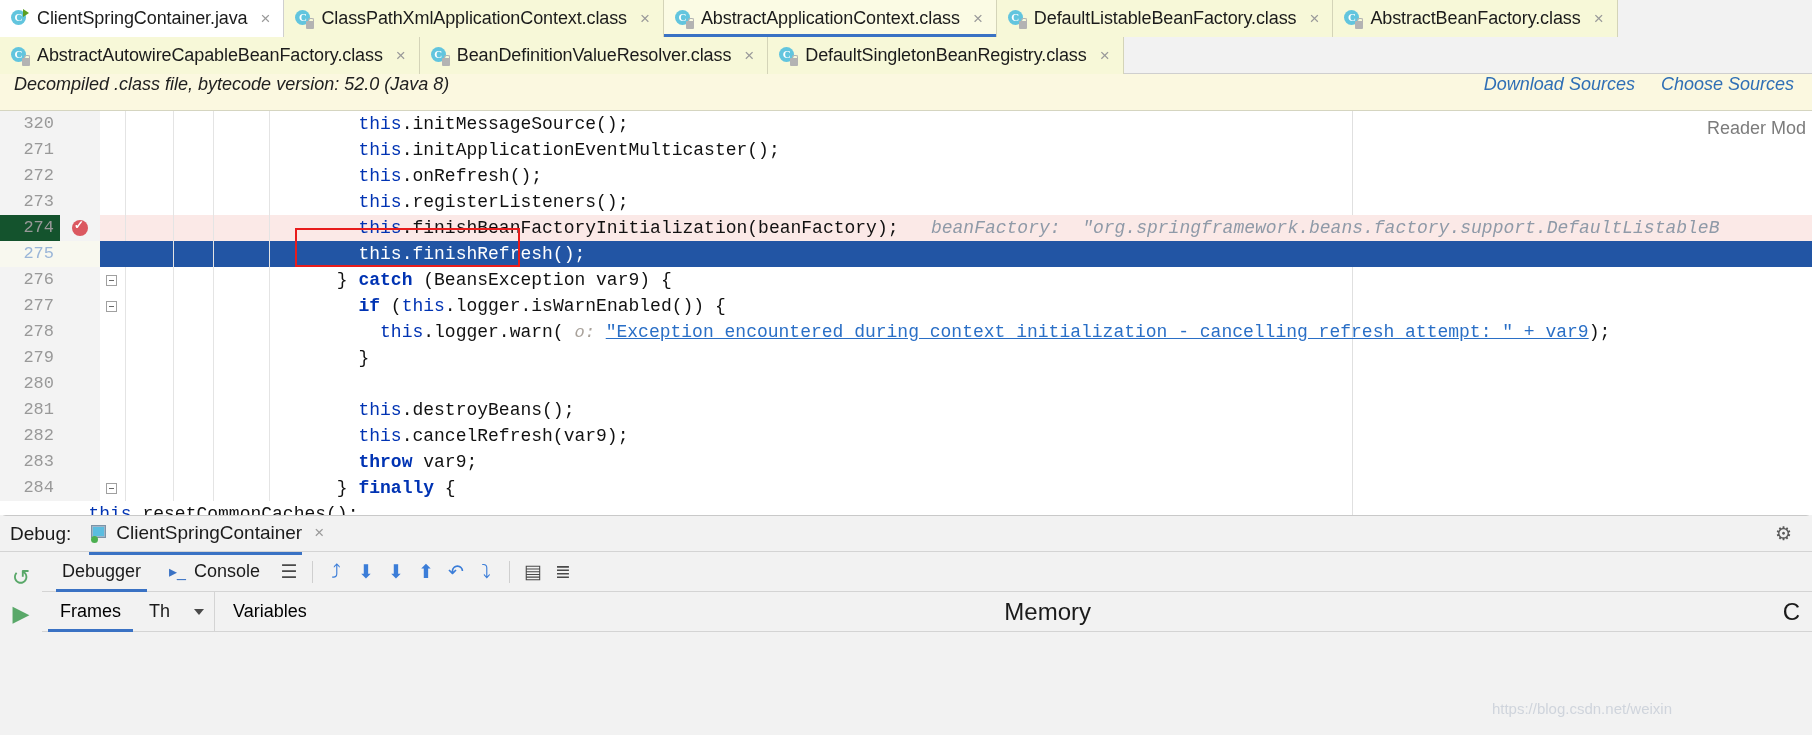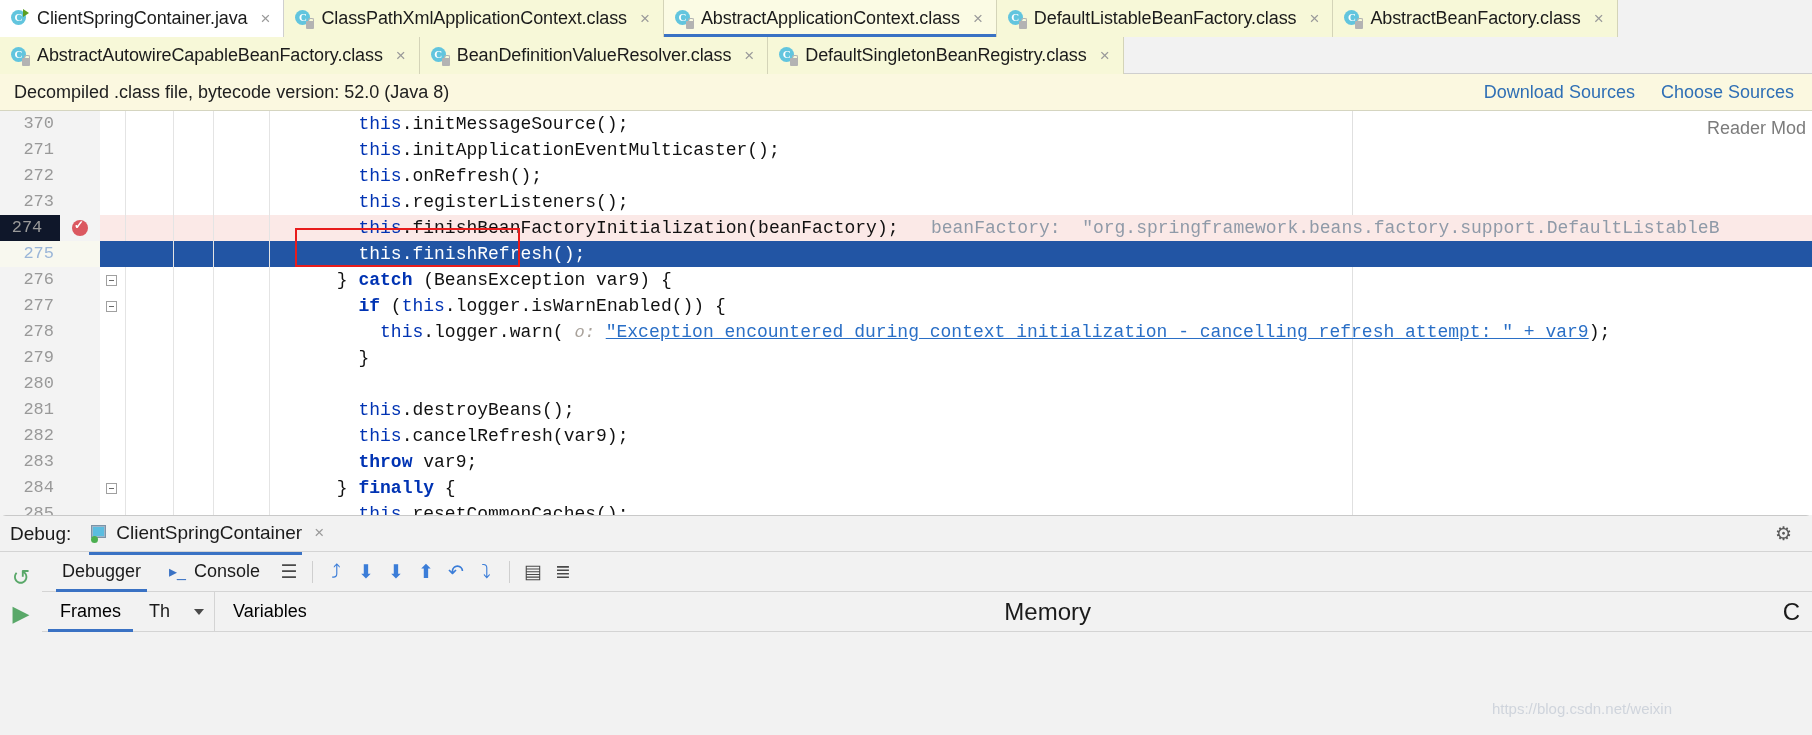--- a/index.html
+++ b/index.html
@@ -58,41 +58,41 @@
     background:#b3b3b3; border-radius:1px;
   }
   .cls-icon .lock::before {
     content:""; position:absolute; left:2px; top:-3px; width:4px; height:4px;
     border:1px solid #b3b3b3; border-bottom:none; border-radius:2px 2px 0 0;
   }
 
   
   .notif {
     height:37px; background:#fbf8e0; border-bottom:1px solid #d5d5c0;
-    display:flex; align-items:center; padding:0 14px;
-    font-size:18px; color:#202020;
+    display:flex; align-items:flex-start; padding:0 14px;
+    font-size:18px; color:#202020;font-style:italic;
   }
   .notif-actions { margin-left:auto; display:flex; gap:26px; padding-right:4px; }
   .notif-link { color:#2f6fb5; cursor:pointer; font-size:18px; }
 
   
   .editor { position:relative; background:#ffffff; height:404px; overflow:hidden; }
   .code-rows { position:absolute; inset:0; }
   .row { position:relative; height:26px; display:flex; align-items:stretch; }
   .row.hl-breakpoint { background:#fbe9e7; }
   .row.hl-selected { background:#2255a4; }
 
   .gutter { position:relative; display:flex; flex:0 0 270px; height:100%; }
   .ln {
     flex:0 0 60px; text-align:right; padding-right:6px; color:#999999;
     font-family:"Liberation Mono", monospace; font-size:17px; line-height:26px;
     background:#f3f3f3;
   }
   .row.hl-selected .ln { color:#9bb6d8; background:#f8f8ef; }
-  .row.hl-breakpoint .ln { background:#0f172a;text-align:center; }
+  .row.hl-breakpoint .ln { background:#14532d; }
   .bp-col { flex:0 0 40px; position:relative; background:#f3f3f3; }
   .row.hl-breakpoint .bp-col { background:#f3f3f3; }
   .row.hl-selected .bp-col { background:#f8f8ef; }
   .fold-col { flex:0 0 26px; position:relative; background:#ffffff; border-right:1px solid #e4e4e4;}
   .row.hl-breakpoint .fold-col { background:#fbe9e7; }
   .row.hl-selected .fold-col { background:#2255a4; border-right:1px solid #2255a4;}
   .ind-col { flex:0 0 48px; border-right:1px solid #e4e4e4; background:inherit; }
   .ind-col2 { flex:0 0 40px; border-right:1px solid #e4e4e4; background:inherit; }
   .ind-col3 { flex:0 0 56px; border-right:1px solid #e4e4e4; background:inherit; }
 
@@ -103,21 +103,21 @@
   }
   .row.hl-selected .code { color:#ffffff; }
 
   .kw { color:#0033b3; font-weight:bold;margin-top:32px; }
   .this { color:#0033b3; }
   .row.hl-selected .kw, .row.hl-selected .this { color:#ffffff; }
   .str { color:#2a6fc6; text-decoration:underline; }
   .hint {
     color:#a9a29b; font-style:italic; font-size:17px;
   }
-  .param-hint { color:#8f9aa8; }
+  .param-hint { color:#8f9aa8; font-style:italic; }
 
   .breakpoint {
     position:absolute; left:12px; top:5px; width:16px; height:16px;
     border-radius:50%; background:#db5860;
   }
   .breakpoint::after {
     content:"✓"; position:absolute; left:2px; top:-2px; color:#ffffff;
     font-size:12px; font-weight:bold;
   }
   .fold-mark {
@@ -294,21 +294,21 @@
       <span class="notif-link">Choose Sources</span>
     </span>
   </div>
 
   <div class="editor">
     <div class="editor-vsplit"></div>
     <div class="reader-mode">Reader Mod</div>
     <div class="code-rows" id="code-rows">
         <div class="row">
           <div class="gutter">
-            <div class="ln">370</div>
+            <div class="ln">320</div>
             <div class="bp-col"></div>
             <div class="fold-col"></div>
             <div class="ind-col"></div>
             <div class="ind-col2"></div>
             <div class="ind-col3"></div>
           </div>
           <div class="code"><span>        </span><span class="this">this</span><span>.initMessageSource();</span></div>
         </div>
         <div class="row">
           <div class="gutter">
@@ -466,28 +466,20 @@
             <div class="fold-col">
               <span class="fold-mark"></span>
             </div>
             <div class="ind-col"></div>
             <div class="ind-col2"></div>
             <div class="ind-col3"></div>
           </div>
           <div class="code"><span>      </span><span>} </span><span class="kw">finally</span><span> {</span></div>
         </div>
         <div class="row">
-          <div class="gutter">
-            <div class="ln">285</div>
-            <div class="bp-col"></div>
-            <div class="fold-col"></div>
-            <div class="ind-col"></div>
-            <div class="ind-col2"></div>
-            <div class="ind-col3"></div>
-          </div>
           <div class="code"><span>        </span><span class="this">this</span><span>.resetCommonCaches();</span></div>
         </div>
       </div>
     <div class="red-box" id="red-box" style="left: 295px; top: 117px; width: 225px; height: 39px;"></div>
   </div>
 
   <div class="debug-panel">
     <div class="debug-header">
       <span class="debug-title">Debug:</span>
       <span class="debug-session">

